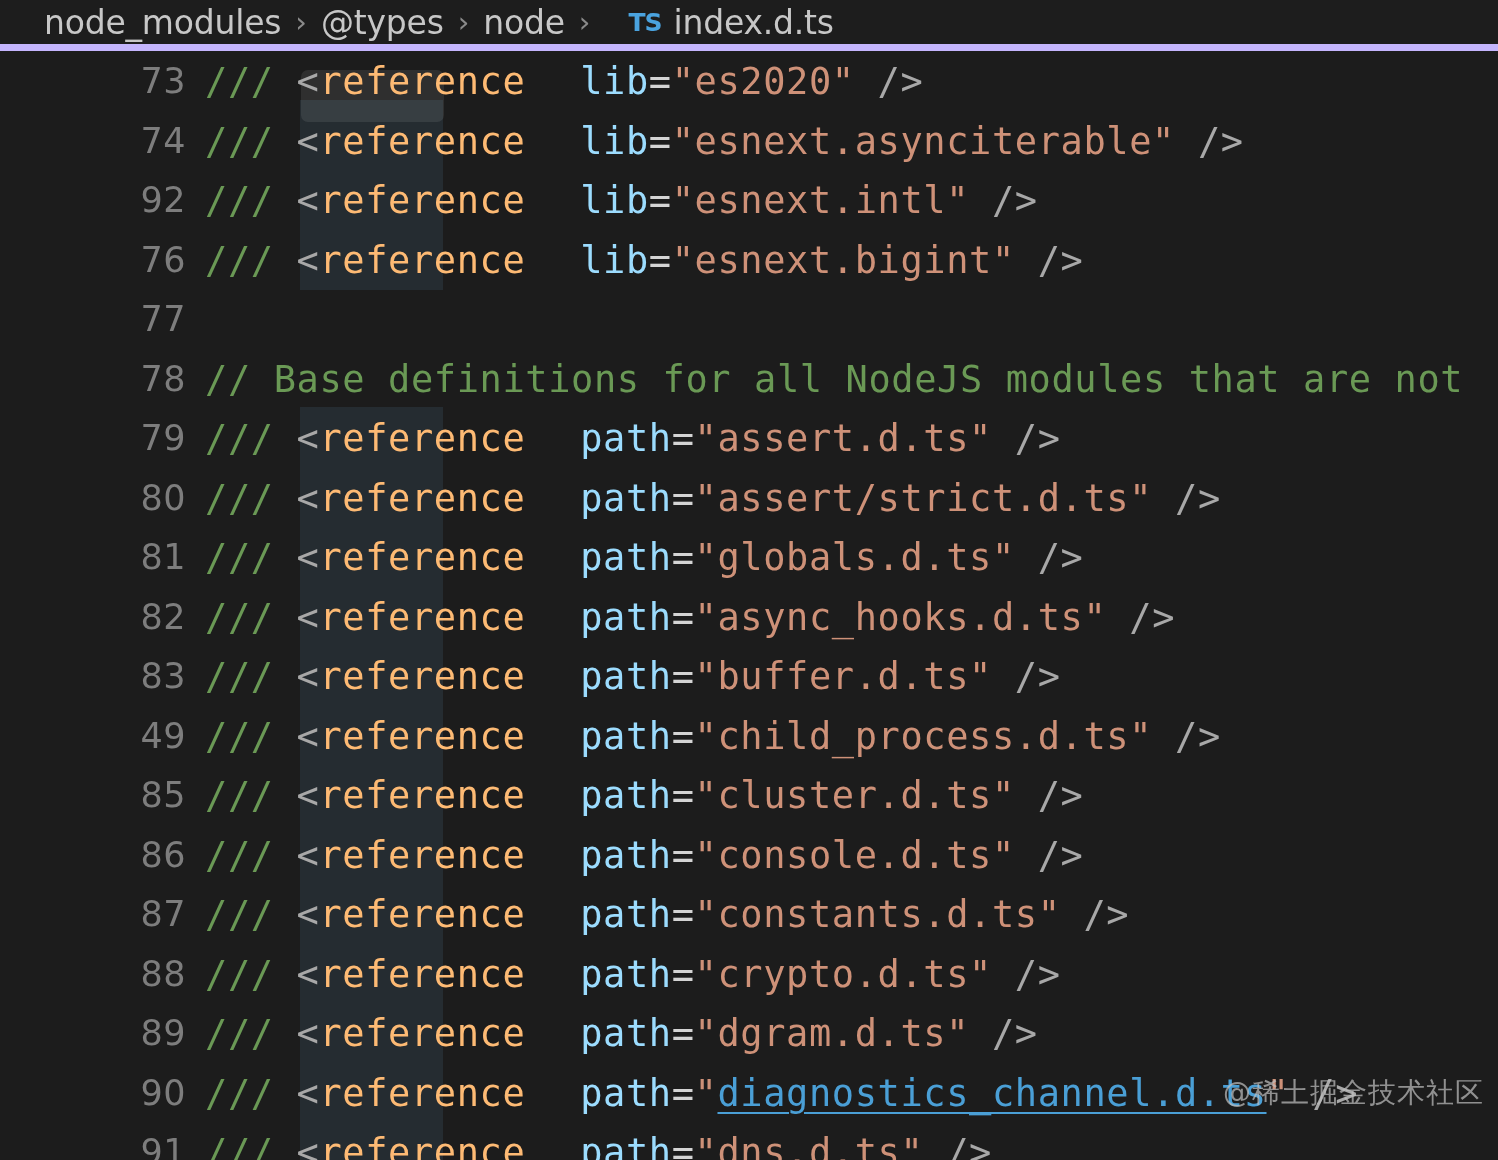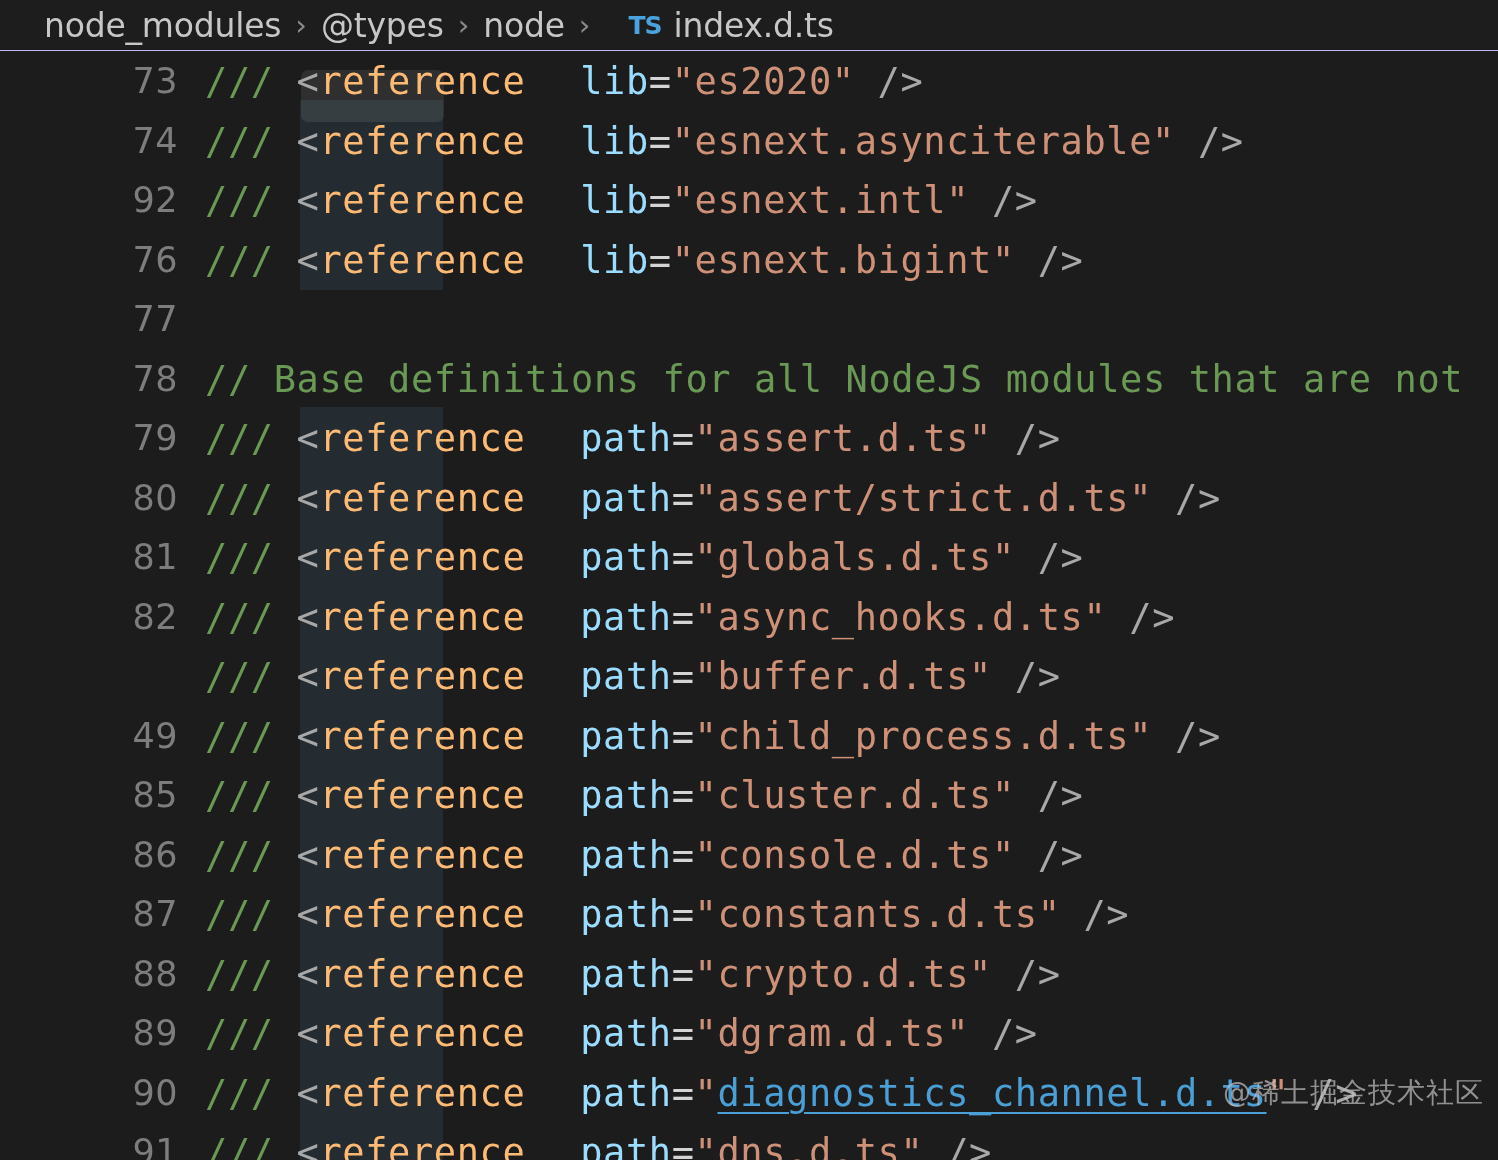--- a/index.html
+++ b/index.html
@@ -20,21 +20,21 @@
   #breadcrumb-bar {
     position: absolute;
     left: 0; top: 0;
     width: 1498px;
     height: 51px;
     background: #1d1d1d;
     display: flex;
     align-items: center;
     padding-left: 44px;
     box-sizing: border-box;
-    border-bottom: 1px solid #c4b5fd;
+    border-bottom: 7px solid #c4b5fd;
   }
   .crumb {
     font-family: "DejaVu Sans", "Liberation Sans", sans-serif;
     font-size: 33px;
     color: #c7c7c7;
     letter-spacing: -0.2px;
     white-space: nowrap;
   }
   .crumb-sep {
     font-family: "DejaVu Sans", "Liberation Sans", sans-serif;
@@ -86,21 +86,21 @@
   .code-line {
     position: relative;
     height: 59.5px;
     line-height: 59.5px;
     white-space: pre;
     font-size: 37px;
     z-index: 2;
   }
   .ln {
     position: absolute;
-    left: 0;
+    left: 8px;
     width: 178px;
     text-align: right;
     color: #7d7d7d;
     font-size: 35px;
     font-family: "DejaVu Sans", "Liberation Sans", sans-serif;
     letter-spacing: 0.5px;
   }
   .code-text {
     position: absolute;
     left: 205px;
@@ -155,21 +155,21 @@
         <div class="code-line"><span class="ln">73</span><span class="code-text"><span class="t-comment">/// </span><span class="t-punct">&lt;</span><span class="t-tag">reference</span><span class="t-punct"> </span><span class="t-attr">lib</span><span class="t-eq">=</span><span class="t-string">"es2020"</span><span class="t-punct"> /&gt;</span></span></div>
         <div class="code-line"><span class="ln">74</span><span class="code-text"><span class="t-comment">/// </span><span class="t-punct">&lt;</span><span class="t-tag">reference</span><span class="t-punct"> </span><span class="t-attr">lib</span><span class="t-eq">=</span><span class="t-string">"esnext.asynciterable"</span><span class="t-punct"> /&gt;</span></span></div>
         <div class="code-line"><span class="ln">92</span><span class="code-text"><span class="t-comment">/// </span><span class="t-punct">&lt;</span><span class="t-tag">reference</span><span class="t-punct"> </span><span class="t-attr">lib</span><span class="t-eq">=</span><span class="t-string">"esnext.intl"</span><span class="t-punct"> /&gt;</span></span></div>
         <div class="code-line"><span class="ln">76</span><span class="code-text"><span class="t-comment">/// </span><span class="t-punct">&lt;</span><span class="t-tag">reference</span><span class="t-punct"> </span><span class="t-attr">lib</span><span class="t-eq">=</span><span class="t-string">"esnext.bigint"</span><span class="t-punct"> /&gt;</span></span></div>
         <div class="code-line"><span class="ln">77</span><span class="code-text"></span></div>
         <div class="code-line"><span class="ln">78</span><span class="code-text"><span class="t-comment">// Base definitions for all NodeJS modules that are not</span></span></div>
         <div class="code-line"><span class="ln">79</span><span class="code-text"><span class="t-comment">/// </span><span class="t-punct">&lt;</span><span class="t-tag">reference</span><span class="t-punct"> </span><span class="t-attr">path</span><span class="t-eq">=</span><span class="t-string">"assert.d.ts"</span><span class="t-punct"> /&gt;</span></span></div>
         <div class="code-line"><span class="ln">80</span><span class="code-text"><span class="t-comment">/// </span><span class="t-punct">&lt;</span><span class="t-tag">reference</span><span class="t-punct"> </span><span class="t-attr">path</span><span class="t-eq">=</span><span class="t-string">"assert/strict.d.ts"</span><span class="t-punct"> /&gt;</span></span></div>
         <div class="code-line"><span class="ln">81</span><span class="code-text"><span class="t-comment">/// </span><span class="t-punct">&lt;</span><span class="t-tag">reference</span><span class="t-punct"> </span><span class="t-attr">path</span><span class="t-eq">=</span><span class="t-string">"globals.d.ts"</span><span class="t-punct"> /&gt;</span></span></div>
         <div class="code-line"><span class="ln">82</span><span class="code-text"><span class="t-comment">/// </span><span class="t-punct">&lt;</span><span class="t-tag">reference</span><span class="t-punct"> </span><span class="t-attr">path</span><span class="t-eq">=</span><span class="t-string">"async_hooks.d.ts"</span><span class="t-punct"> /&gt;</span></span></div>
-        <div class="code-line"><span class="code-text"><span class="t-comment">/// </span><span class="t-punct">&lt;</span><span class="t-tag">reference</span><span class="t-punct"> </span><span class="t-attr">path</span><span class="t-eq">=</span><span class="t-string">"buffer.d.ts"</span><span class="t-punct"> /&gt;</span></span></div>
+        <div class="code-line"><span class="ln">83</span><span class="code-text"><span class="t-comment">/// </span><span class="t-punct">&lt;</span><span class="t-tag">reference</span><span class="t-punct"> </span><span class="t-attr">path</span><span class="t-eq">=</span><span class="t-string">"buffer.d.ts"</span><span class="t-punct"> /&gt;</span></span></div>
         <div class="code-line"><span class="ln">49</span><span class="code-text"><span class="t-comment">/// </span><span class="t-punct">&lt;</span><span class="t-tag">reference</span><span class="t-punct"> </span><span class="t-attr">path</span><span class="t-eq">=</span><span class="t-string">"child_process.d.ts"</span><span class="t-punct"> /&gt;</span></span></div>
         <div class="code-line"><span class="ln">85</span><span class="code-text"><span class="t-comment">/// </span><span class="t-punct">&lt;</span><span class="t-tag">reference</span><span class="t-punct"> </span><span class="t-attr">path</span><span class="t-eq">=</span><span class="t-string">"cluster.d.ts"</span><span class="t-punct"> /&gt;</span></span></div>
         <div class="code-line"><span class="ln">86</span><span class="code-text"><span class="t-comment">/// </span><span class="t-punct">&lt;</span><span class="t-tag">reference</span><span class="t-punct"> </span><span class="t-attr">path</span><span class="t-eq">=</span><span class="t-string">"console.d.ts"</span><span class="t-punct"> /&gt;</span></span></div>
         <div class="code-line"><span class="ln">87</span><span class="code-text"><span class="t-comment">/// </span><span class="t-punct">&lt;</span><span class="t-tag">reference</span><span class="t-punct"> </span><span class="t-attr">path</span><span class="t-eq">=</span><span class="t-string">"constants.d.ts"</span><span class="t-punct"> /&gt;</span></span></div>
         <div class="code-line"><span class="ln">88</span><span class="code-text"><span class="t-comment">/// </span><span class="t-punct">&lt;</span><span class="t-tag">reference</span><span class="t-punct"> </span><span class="t-attr">path</span><span class="t-eq">=</span><span class="t-string">"crypto.d.ts"</span><span class="t-punct"> /&gt;</span></span></div>
         <div class="code-line"><span class="ln">89</span><span class="code-text"><span class="t-comment">/// </span><span class="t-punct">&lt;</span><span class="t-tag">reference</span><span class="t-punct"> </span><span class="t-attr">path</span><span class="t-eq">=</span><span class="t-string">"dgram.d.ts"</span><span class="t-punct"> /&gt;</span></span></div>
         <div class="code-line"><span class="ln">90</span><span class="code-text"><span class="t-comment">/// </span><span class="t-punct">&lt;</span><span class="t-tag">reference</span><span class="t-punct"> </span><span class="t-attr">path</span><span class="t-eq">=</span><span class="t-string">"</span><span class="t-link">diagnostics_channel.d.ts</span><span class="t-string">"</span><span class="t-punct"> /&gt;</span></span></div>
         <div class="code-line"><span class="ln">91</span><span class="code-text"><span class="t-comment">/// </span><span class="t-punct">&lt;</span><span class="t-tag">reference</span><span class="t-punct"> </span><span class="t-attr">path</span><span class="t-eq">=</span><span class="t-string">"dns.d.ts"</span><span class="t-punct"> /&gt;</span></span></div>
       </div>
   </div>

